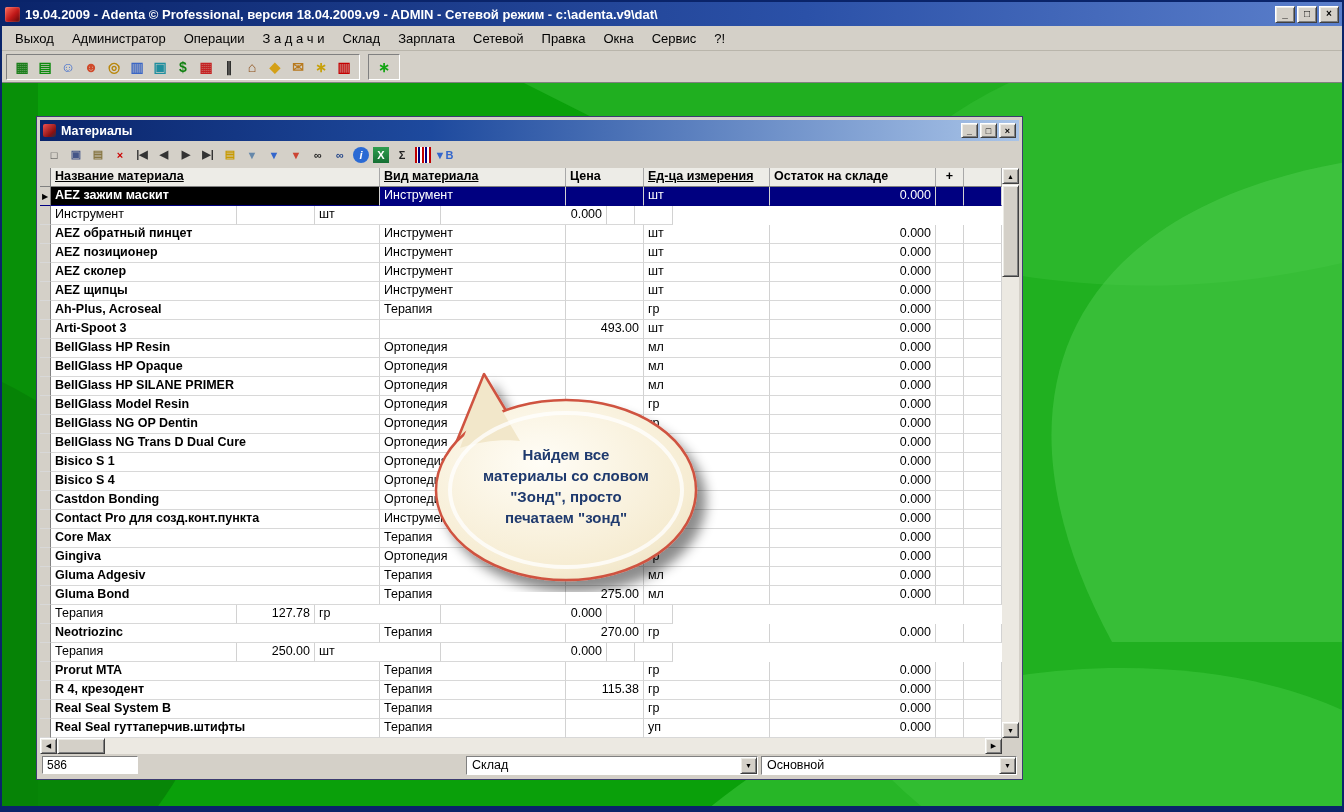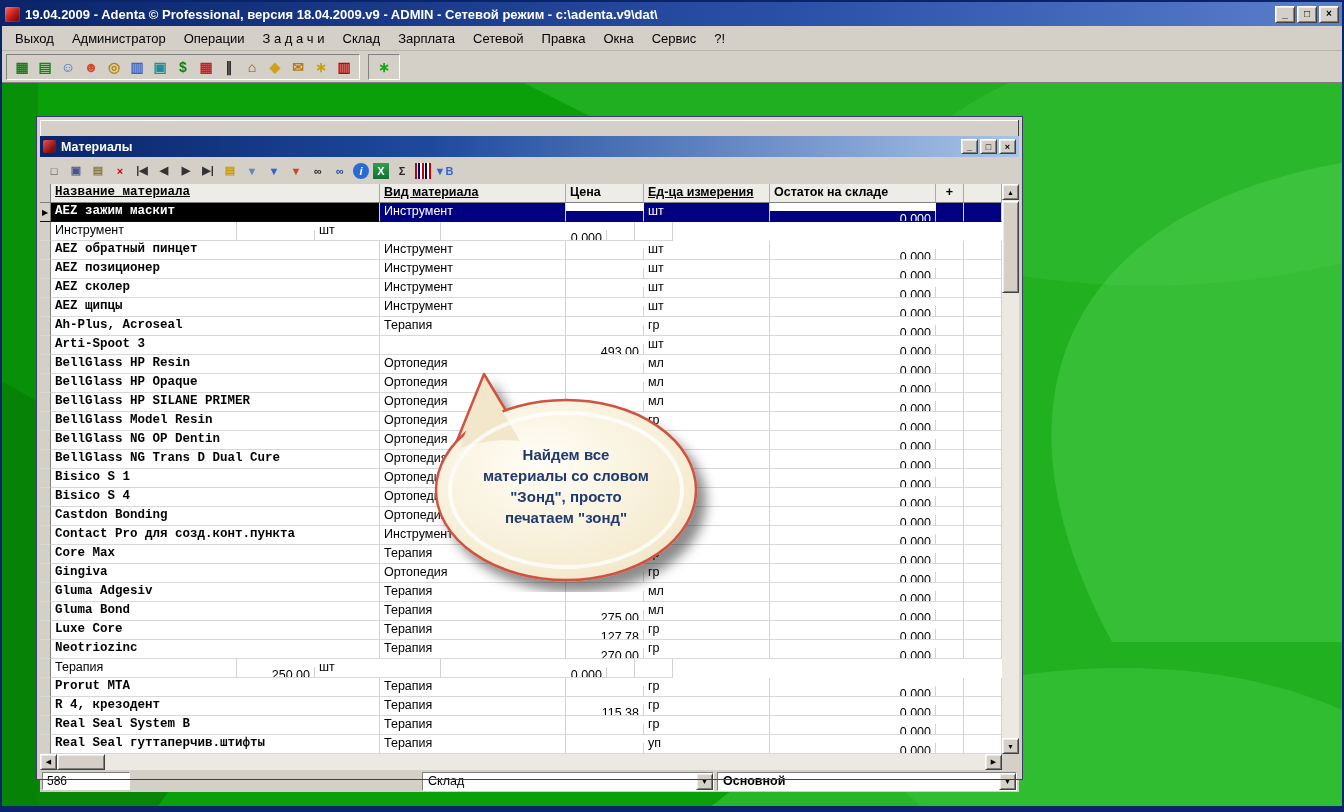--- a/index.html
+++ b/index.html
@@ -43,21 +43,20 @@
     font-size:14px;font-weight:bold;cursor:default;}
   
   .child{
     position:absolute;left:35px;top:115px;width:985px;height:662px;z-index:10;
     background:#d4d0c8;border:3px solid #d4d0c8;outline:1px solid #3c3c70;
     box-shadow:inset -1px -1px 0 #404040, inset 1px 1px 0 #ffffff;
   }
   .ctitle{
     height:21px;display:flex;align-items:center;gap:5px;padding:0 3px;
     background:linear-gradient(to right,#0a246a,#1e4a9e 40%,#a9c4e8);
-    margin-top:16px;
   }
   .child-icon{width:13px;height:13px;background:linear-gradient(135deg,#f05050,#8a1010 70%,#203050);
     border-radius:2px;}
   .ctitle-text{color:#fff;font-weight:bold;font-size:12.5px;flex:1;}
   .ctitle .wbtn{width:17px;height:15px;font-size:9px;font-weight:bold;}
   .ctoolbar{height:27px;display:flex;align-items:center;gap:4px;padding:2px 5px;background:#d4d0c8;}
   .ci{width:18px;height:18px;display:flex;align-items:center;justify-content:center;
     font-size:11px;font-weight:bold;cursor:default;}
   .ci.info-icon{background:#2a6ad4;border-radius:50%;font-style:italic;width:16px;height:16px;}
   .ci.excel-export-icon{background:linear-gradient(#2f9e4f,#156f33);width:16px;height:16px;}
@@ -70,23 +69,23 @@
     font-size:12.5px;font-weight:bold;color:#000;padding:1px 4px 0 4px;white-space:nowrap;overflow:hidden;}
   .hc.u{text-decoration:underline;}
   .hc.ind{background:#d4d0c8;border-right:1px solid #808080;padding:0;}
   .grid-rows{height:551px;overflow:hidden;}
   .grow{display:flex;height:19px;background:#fff;}
   .gc{font-size:12.5px;color:#000;padding:1px 4px 0 4px;white-space:nowrap;overflow:hidden;
     border-right:1px solid #d2d2d2;border-bottom:1px solid #d8d8d8;}
   .gc.ind{background:#d4d0c8;border-right:1px solid #808080;padding:0;font-size:8px;
     display:flex;align-items:center;justify-content:center;color:#000;}
   .gc.c-name{font-weight:bold;}
-  .gc.num{text-align:right;margin-top:8px;}
+  .gc.num{text-align:right;}
   .ind{width:11px;}
-  .c-name{width:329px;font-family:Liberation Mono, monospace;}
+  .c-name{width:329px;}
   .c-type{width:186px;}
   .c-price{width:78px;}
   .c-unit{width:126px;}
   .c-stock{width:166px;}
   .c-plus{width:28px;text-align:center;}
   .c-fill{width:38px;}
   .sel .gc{background:#000080;color:#fff;border-bottom-color:#000080;}
   .sel .gc.c-name{background:#000000;}
   .sel .gc.ind{background:#d4d0c8;color:#000;}
   
@@ -100,28 +99,28 @@
   .vthumb{position:absolute;left:0;top:17px;width:17px;height:92px;}
   .vscroll .sb-down{position:absolute;bottom:0;}
   .hscroll-row{display:flex;width:979px;height:16px;background:#ece9e2;}
   .hscroll{position:relative;width:962px;height:16px;background:#ece9e2;display:flex;}
   .hthumb{width:48px;height:16px;}
   .hsp{flex:1;}
   .corner{width:17px;height:16px;background:#d4d0c8;}
   .hscroll-row .sb-btn{height:16px;}
   
   .statusbar{height:22px;background:#d4d0c8;display:flex;align-items:center;gap:3px;padding:1px 2px;}
-  .counter{width:88px;height:18px;background:#ffffff;font-size:12px;padding:1px 4px;color:#000;}
+  .counter{width:96px;height:18px;background:#ffffff;font-size:12px;padding:1px 4px;color:#000;}
   .status-sp{flex:1;}
   .combo{display:flex;align-items:center;height:19px;background:#fff;}
   .combo .val{flex:1;font-size:12.5px;padding:0 5px;color:#000;white-space:nowrap;overflow:hidden;}
   .combo .cbtn{width:17px;height:17px;font-size:7px;}
   .cbtn::after{content:"▼";}
   .combo1{width:292px;}
-  .combo2{width:300px;font-weight:bold;}
+  .combo2{width:256px;}
   
   .callout{position:absolute;left:412px;top:360px;width:310px;height:230px;z-index:40;}
   .callout-svg{position:absolute;left:0;top:0;}
   .callout-text{
     position:absolute;left:42px;top:82px;width:220px;text-align:center;
     font-size:15px;line-height:21px;font-weight:bold;color:#1f3a6e;
   }
 </style>
 </head>
 <body>
@@ -444,21 +443,20 @@
             <div class="gc c-name">Gluma Bond</div>
             <div class="gc c-type">Терапия</div>
             <div class="gc c-price num">275.00</div>
             <div class="gc c-unit">мл</div>
             <div class="gc c-stock num">0.000</div>
             <div class="gc c-plus"></div>
             <div class="gc c-fill"></div>
           </div>
           <div class="grow">
             <div class="gc ind"></div>
-            <div class="gc c-name">Luxe Core</div>
             <div class="gc c-type">Терапия</div>
             <div class="gc c-price num">127.78</div>
             <div class="gc c-unit">гр</div>
             <div class="gc c-stock num">0.000</div>
             <div class="gc c-plus"></div>
             <div class="gc c-fill"></div>
           </div>
           <div class="grow">
             <div class="gc ind"></div>
             <div class="gc c-name">Neotriozinc</div>

